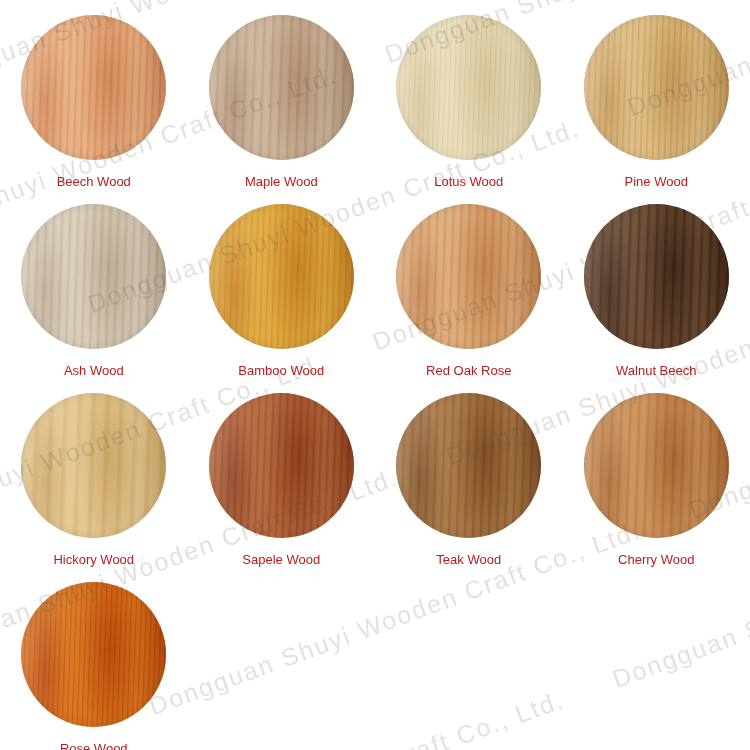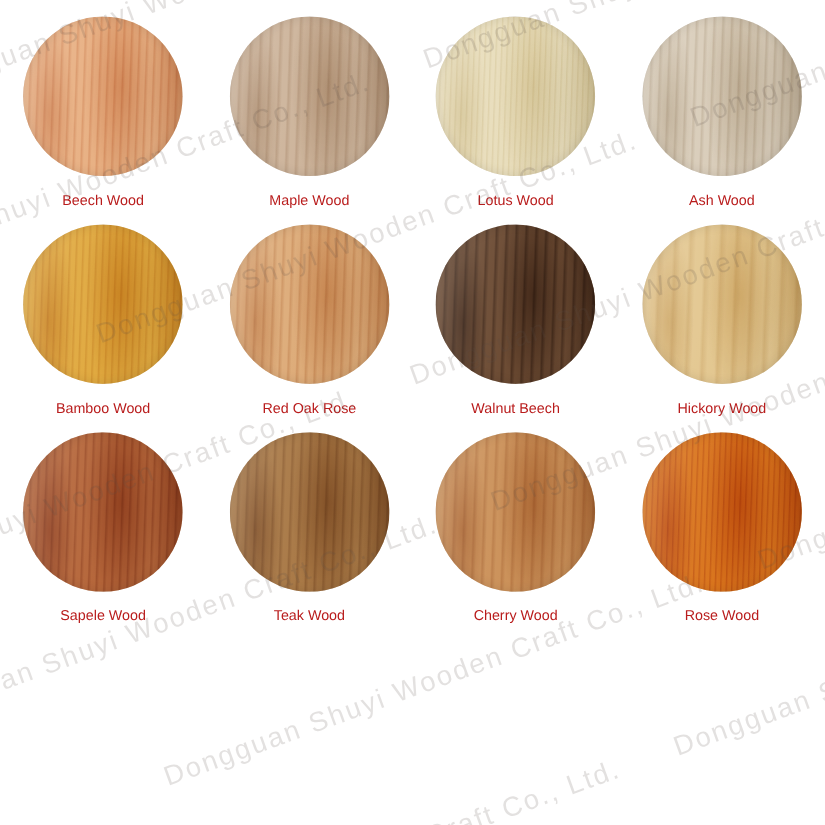--- a/index.html
+++ b/index.html
@@ -143,20 +143,30 @@
       </div>
       <div class="swatch-cell">
         <div class="swatch-disc">
           <div class="disc-base" style="background: rgb(232, 221, 187);"></div>
           <div class="disc-grain" style="background: repeating-linear-gradient(92deg, rgba(0, 0, 0, 0) 0px, rgb(214, 200, 159) 0.9px, rgba(0, 0, 0, 0) 2.6px, rgba(0, 0, 0, 0) 5px); opacity: 0.26;"></div>
           <div class="disc-figure" style="background: radial-gradient(26% 78% at 58% 46%, rgb(222, 210, 174) 0%, rgba(0, 0, 0, 0) 62%), radial-gradient(16% 62% at 26% 58%, rgb(222, 210, 174) 0%, rgba(0, 0, 0, 0) 70%), radial-gradient(20% 90% at 84% 40%, rgb(222, 210, 174) 0%, rgba(0, 0, 0, 0) 72%);"></div>
           <div class="disc-sheen"></div>
           <div class="disc-edge"></div>
         </div>
         <div class="swatch-label">Lotus Wood</div>
+      </div>
+      <div class="swatch-cell">
+        <div class="swatch-disc">
+          <div class="disc-base" style="background: rgb(221, 188, 130);"></div>
+          <div class="disc-grain" style="background: repeating-linear-gradient(92deg, rgba(0, 0, 0, 0) 0px, rgb(194, 159, 98) 1.08px, rgba(0, 0, 0, 0) 3.12px, rgba(0, 0, 0, 0) 6px); opacity: 0.3;"></div>
+          <div class="disc-figure" style="background: radial-gradient(26% 78% at 58% 46%, rgb(208, 174, 115) 0%, rgba(0, 0, 0, 0) 62%), radial-gradient(16% 62% at 26% 58%, rgb(208, 174, 115) 0%, rgba(0, 0, 0, 0) 70%), radial-gradient(20% 90% at 84% 40%, rgb(208, 174, 115) 0%, rgba(0, 0, 0, 0) 72%);"></div>
+          <div class="disc-sheen"></div>
+          <div class="disc-edge"></div>
+        </div>
+        <div class="swatch-label">Pine Wood</div>
       </div>
       <div class="swatch-cell">
         <div class="swatch-disc">
           <div class="disc-base" style="background: rgb(217, 205, 186);"></div>
           <div class="disc-grain" style="background: repeating-linear-gradient(92deg, rgba(0, 0, 0, 0) 0px, rgb(192, 177, 156) 1.44px, rgba(0, 0, 0, 0) 4.16px, rgba(0, 0, 0, 0) 8px); opacity: 0.32;"></div>
           <div class="disc-figure" style="background: radial-gradient(26% 78% at 58% 46%, rgb(202, 189, 168) 0%, rgba(0, 0, 0, 0) 62%), radial-gradient(16% 62% at 26% 58%, rgb(202, 189, 168) 0%, rgba(0, 0, 0, 0) 70%), radial-gradient(20% 90% at 84% 40%, rgb(202, 189, 168) 0%, rgba(0, 0, 0, 0) 72%);"></div>
           <div class="disc-sheen"></div>
           <div class="disc-edge"></div>
         </div>
         <div class="swatch-label">Ash Wood</div>

